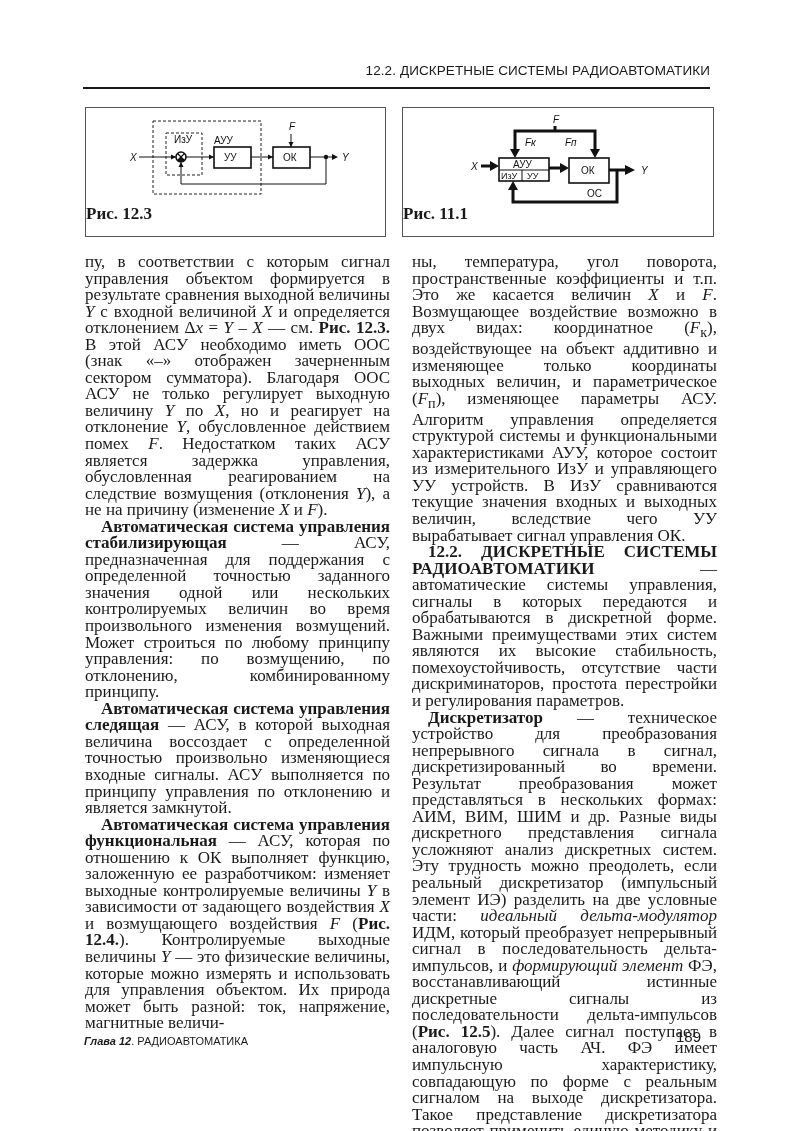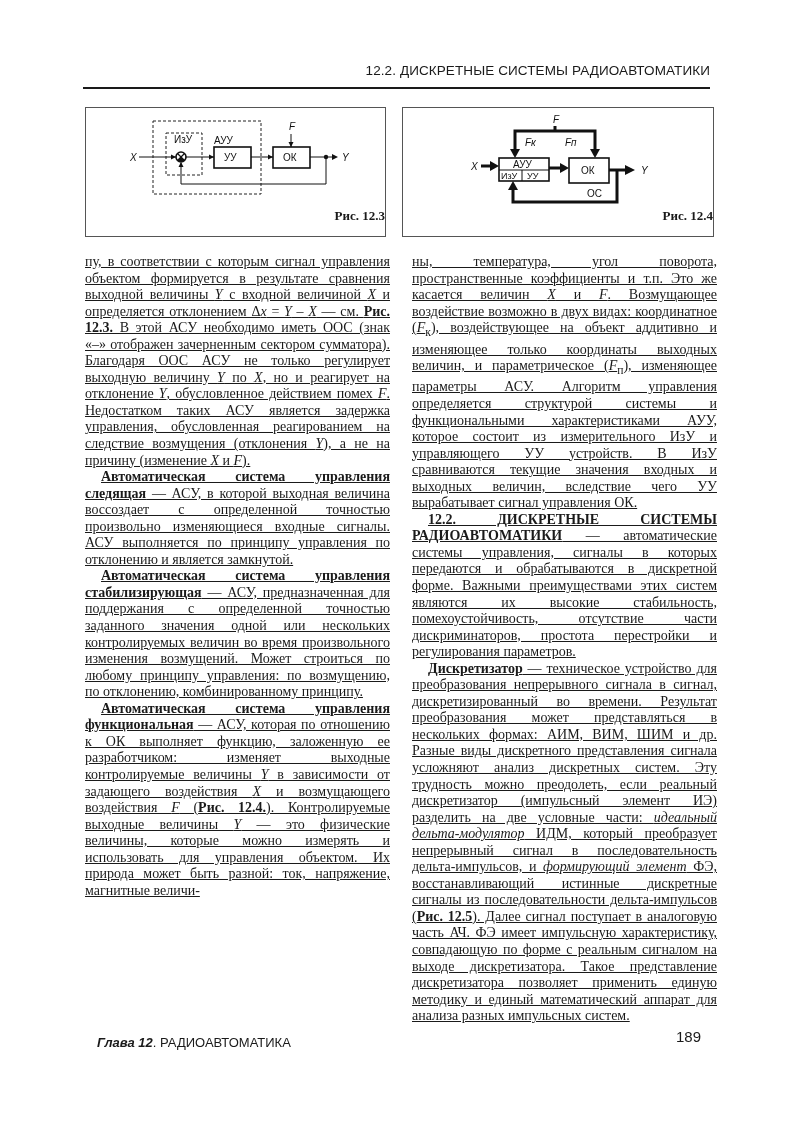--- a/index.html
+++ b/index.html
@@ -10,42 +10,42 @@
     font-family: "Liberation Sans", sans-serif; font-size: 13.5px; text-align: right;
     line-height: 22px; letter-spacing: 0.1px;
   }
   .fig-frame {
     position: absolute; top: 107px; height: 130px;
     border: 1px solid #555; box-sizing: border-box; background: #fff;
   }
   .fig-left { left: 85px; width: 301px; }
   .fig-right { left: 402px; width: 312px; }
   .fig-caption {
-    position: absolute; left: 0; right: 0; bottom: 12px; text-align: right;
-    font-family: "Liberation Serif", serif; font-weight: bold; font-size: 13px;
+    position: absolute; left: 0; right: 0; bottom: 12px; text-align: left;
+    font-family: "Liberation Serif", serif; font-weight: bold; font-size: 17px;
   }
   .fig-svg { position: absolute; left: 0; top: 0; }
   .svg-text { font-family: "Liberation Sans", sans-serif; font-size: 10px; fill: #111; }
   .svg-text-it { font-family: "Liberation Sans", sans-serif; font-size: 10px; font-style: italic; fill: #111; }
 
   .column {
     position: absolute; top: 254px; width: 305px;
-    font-family: "Liberation Serif", serif; font-size: 14px; line-height: 16.55px;
-    text-align: justify; hyphens: manual; text-decoration: underline;
+    font-family: "Liberation Serif", serif; font-size: 17px; line-height: 16.55px;
+    text-align: justify; hyphens: manual;
   }
   .col-left { left: 85px; }
   .col-right { left: 412px; }
   .column p { margin: 0; text-indent: 0; }
   .column p.indent { text-indent: 16px; }
   .b { font-weight: bold; }
   .i { font-style: italic; }
 
   .footer-left {
-    position: absolute; left: 97px; top: 1035px;
-    font-family: "Liberation Sans", sans-serif; font-size: 13px;
+    position: absolute; left: 84px; top: 1035px;
+    font-family: "Liberation Sans", sans-serif; font-size: 11px;
   }
   .footer-left .ch { font-style: italic; font-weight: bold; }
   .footer-right {
     position: absolute; left: 676px; top: 1028px;
     font-family: "Liberation Sans", sans-serif; font-size: 15px;
   }
 </style>
 </head>
 <body>
 
@@ -128,27 +128,27 @@
     <text x="178" y="66" class="svg-text">ОК</text>
 
     <line x1="206" y1="62" x2="223" y2="62" stroke="#111" stroke-width="3"></line>
     <polygon points="232,62 222,57 222,67" fill="#111"></polygon>
     <text x="238" y="66" class="svg-text-it">Y</text>
 
     <polyline points="214,62 214,94 110,94 110,81" fill="none" stroke="#111" stroke-width="3"></polyline>
     <polygon points="110,73 105,82 115,82" fill="#111"></polygon>
     <text x="184" y="89" class="svg-text">ОС</text>
   </svg>
-  <div class="fig-caption">Рис. 12.4</div>
+  <div class="fig-caption">Рис. 11.1</div>
 </div>
 
 <div class="column col-left">
   <p><span>пу, в соответствии с которым сигнал управления объектом формируется в результате сравнения выходной величины </span><span class="i">Y</span><span> с входной величиной </span><span class="i">X</span><span> и определяется отклонением Δ</span><span class="i">x</span><span> = </span><span class="i">Y</span><span> – </span><span class="i">X</span><span> — см. </span><span class="b">Рис. 12.3.</span><span> В этой АСУ необходимо иметь ООС (знак «–» отображен зачерненным сектором сумматора). Благодаря ООС АСУ не только регулирует выходную величину </span><span class="i">Y</span><span> по </span><span class="i">X</span><span>, но и реагирует на отклонение </span><span class="i">Y</span><span>, обусловленное действием помех </span><span class="i">F</span><span>. Недостатком таких АСУ является задержка управления, обусловленная реагированием на следствие возмущения (отклонения </span><span class="i">Y</span><span>), а не на причину (изменение </span><span class="i">X</span><span> и </span><span class="i">F</span><span>).</span></p>
+  <p class="indent"><span class="b">Автоматическая система управления стабилизирующая</span><span> — АСУ, предназначенная для поддержания с определенной точностью заданного значения одной или нескольких контролируемых величин во время произвольного изменения возмущений. Может строиться по любому принципу управления: по возмущению, по отклонению, комбинированному принципу.</span></p>
   <p class="indent"><span class="b">Автоматическая система управления следящая</span><span> — АСУ, в которой выходная величина воссоздает с определенной точностью произвольно изменяющиеся входные сигналы. АСУ выполняется по принципу управления по отклонению и является замкнутой.</span></p>
-  <p class="indent"><span class="b">Автоматическая система управления стабилизирующая</span><span> — АСУ, предназначенная для поддержания с определенной точностью заданного значения одной или нескольких контролируемых величин во время произвольного изменения возмущений. Может строиться по любому принципу управления: по возмущению, по отклонению, комбинированному принципу.</span></p>
   <p class="indent"><span class="b">Автоматическая система управления функциональная</span><span> — АСУ, которая по отношению к ОК выполняет функцию, заложенную ее разработчиком: изменяет выходные контролируемые величины </span><span class="i">Y</span><span> в зависимости от задающего воздействия </span><span class="i">X</span><span> и возмущающего воздействия </span><span class="i">F</span><span> (</span><span class="b">Рис. 12.4.</span><span>). Контролируемые выходные величины </span><span class="i">Y</span><span> — это физические величины, которые можно измерять и использовать для управления объектом. Их природа может быть разной: ток, напряжение, магнитные величи-</span></p>
 </div>
 
 <div class="column col-right">
   <p><span>ны, температура, угол поворота, пространственные коэффициенты и т.п. Это же касается величин </span><span class="i">X</span><span> и </span><span class="i">F</span><span>. Возмущающее воздействие возможно в двух видах: координатное (</span><span class="i">F</span><sub>к</sub><span>), воздействующее на объект аддитивно и изменяющее только координаты выходных величин, и параметрическое (</span><span class="i">F</span><sub>п</sub><span>), изменяющее параметры АСУ. Алгоритм управления определяется структурой системы и функциональными характеристиками АУУ, которое состоит из измерительного ИзУ и управляющего УУ устройств. В ИзУ сравниваются текущие значения входных и выходных величин, вследствие чего УУ вырабатывает сигнал управления ОК.</span></p>
   <p class="indent"><span class="b">12.2. ДИСКРЕТНЫЕ СИСТЕМЫ РАДИОАВТОМАТИКИ</span><span> — автоматические системы управления, сигналы в которых передаются и обрабатываются в дискретной форме. Важными преимуществами этих систем являются их высокие стабильность, помехоустойчивость, отсутствие части дискриминаторов, простота перестройки и регулирования параметров.</span></p>
   <p class="indent"><span class="b">Дискретизатор</span><span> — техническое устройство для преобразования непрерывного сигнала в сигнал, дискретизированный во времени. Результат преобразования может представляться в нескольких формах: АИМ, ВИМ, ШИМ и др. Разные виды дискретного представления сигнала усложняют анализ дискретных систем. Эту трудность можно преодолеть, если реальный дискретизатор (импульсный элемент ИЭ) разделить на две условные части: </span><span class="i">идеальный дельта-модулятор</span><span> ИДМ, который преобразует непрерывный сигнал в последовательность дельта-импульсов, и </span><span class="i">формирующий элемент</span><span> ФЭ, восстанавливающий истинные дискретные сигналы из последовательности дельта-импульсов (</span><span class="b">Рис. 12.5</span><span>). Далее сигнал поступает в аналоговую часть АЧ. ФЭ имеет импульсную характеристику, совпадающую по форме с реальным сигналом на выходе дискретизатора. Такое представление дискретизатора позволяет применить единую методику и единый математический аппарат для анализа разных импульсных систем.</span></p>
 </div>
 
 <div class="footer-left">

